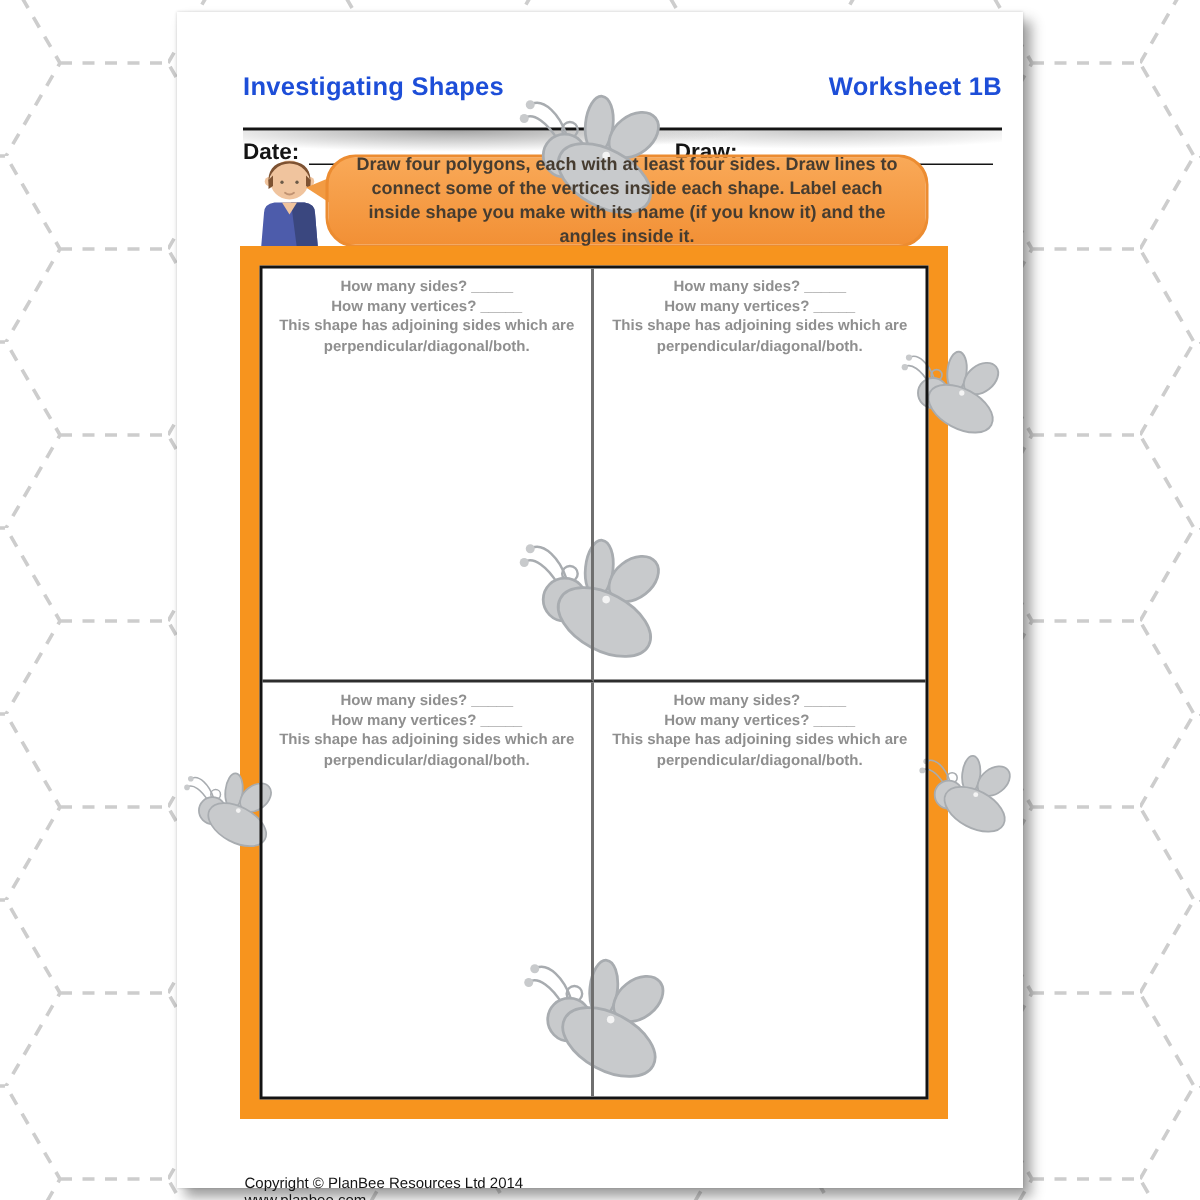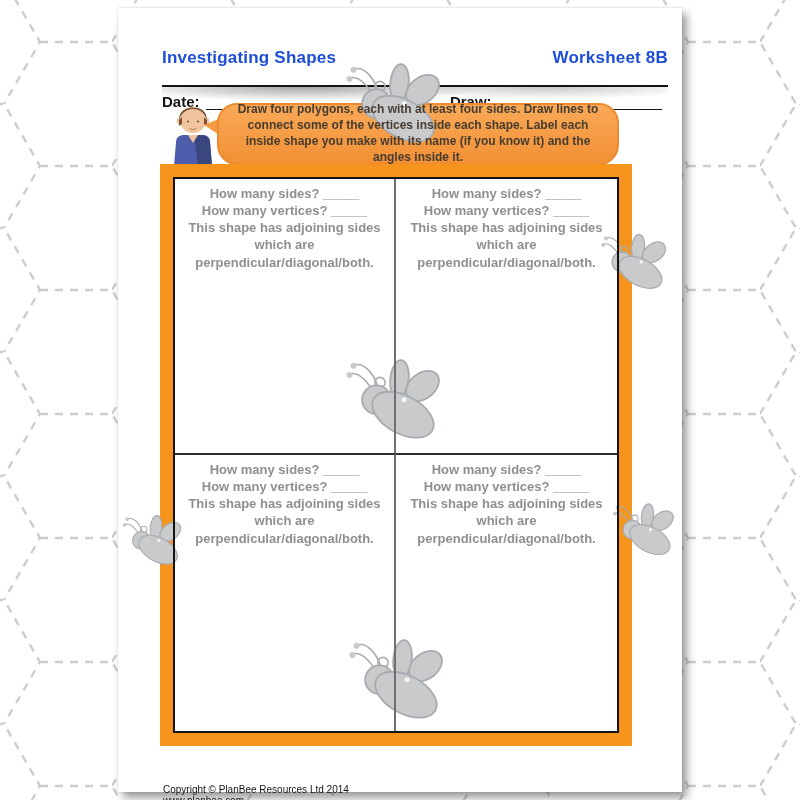--- a/index.html
+++ b/index.html
@@ -63,21 +63,21 @@
     box-sizing:border-box;border:13px solid #F7941E;background:transparent;
   }
   .gridbox{
     position:absolute;left:55px;top:169px;width:446px;height:556px;
     box-sizing:border-box;border:2px solid #141414;
     display:grid;grid-template-columns:1fr 1fr;grid-template-rows:1fr 1fr;
   }
   .q{box-sizing:border-box;padding-top:6px;text-align:center;}
   .q.c0{border-right:2px solid #6f6f6f;}
   .q.r0{border-bottom:2px solid #2e2e2e;}
-  .q div{font-size:13px;line-height:1.32;color:#8f8f8f;text-align:center;}
+  .q div{font-size:10px;line-height:1.32;color:#8f8f8f;text-align:center;}
   
   .footer{
     position:absolute;left:45px;right:48px;top:776px;
     display:flex;justify-content:space-between;
     font-size:10px;font-weight:400;color:#141414;flex-direction:column;
   }
   
   .bees{position:absolute;left:0;top:0;width:800px;height:800px;z-index:2;pointer-events:none;}
 </style>
 </head>
@@ -90,21 +90,21 @@
     </pattern>
   </defs>
   <rect width="800" height="800" fill="#ffffff"></rect>
   <rect width="800" height="800" fill="url(#hexp)"></rect>
 </svg>
 
 <div class="page">
 
   <div class="hdr">
     <span class="t">Investigating Shapes</span>
-    <span class="t">Worksheet 8B</span>
+    <span class="t">Worksheet 1B</span>
   </div>
   <div class="swoosh"></div>
 
   <div class="namerow">
     <span>Date:</span>
     <span class="nd-line name"></span>
     <span>Draw:</span>
     <span class="nd-line date"></span>
   </div>
 

